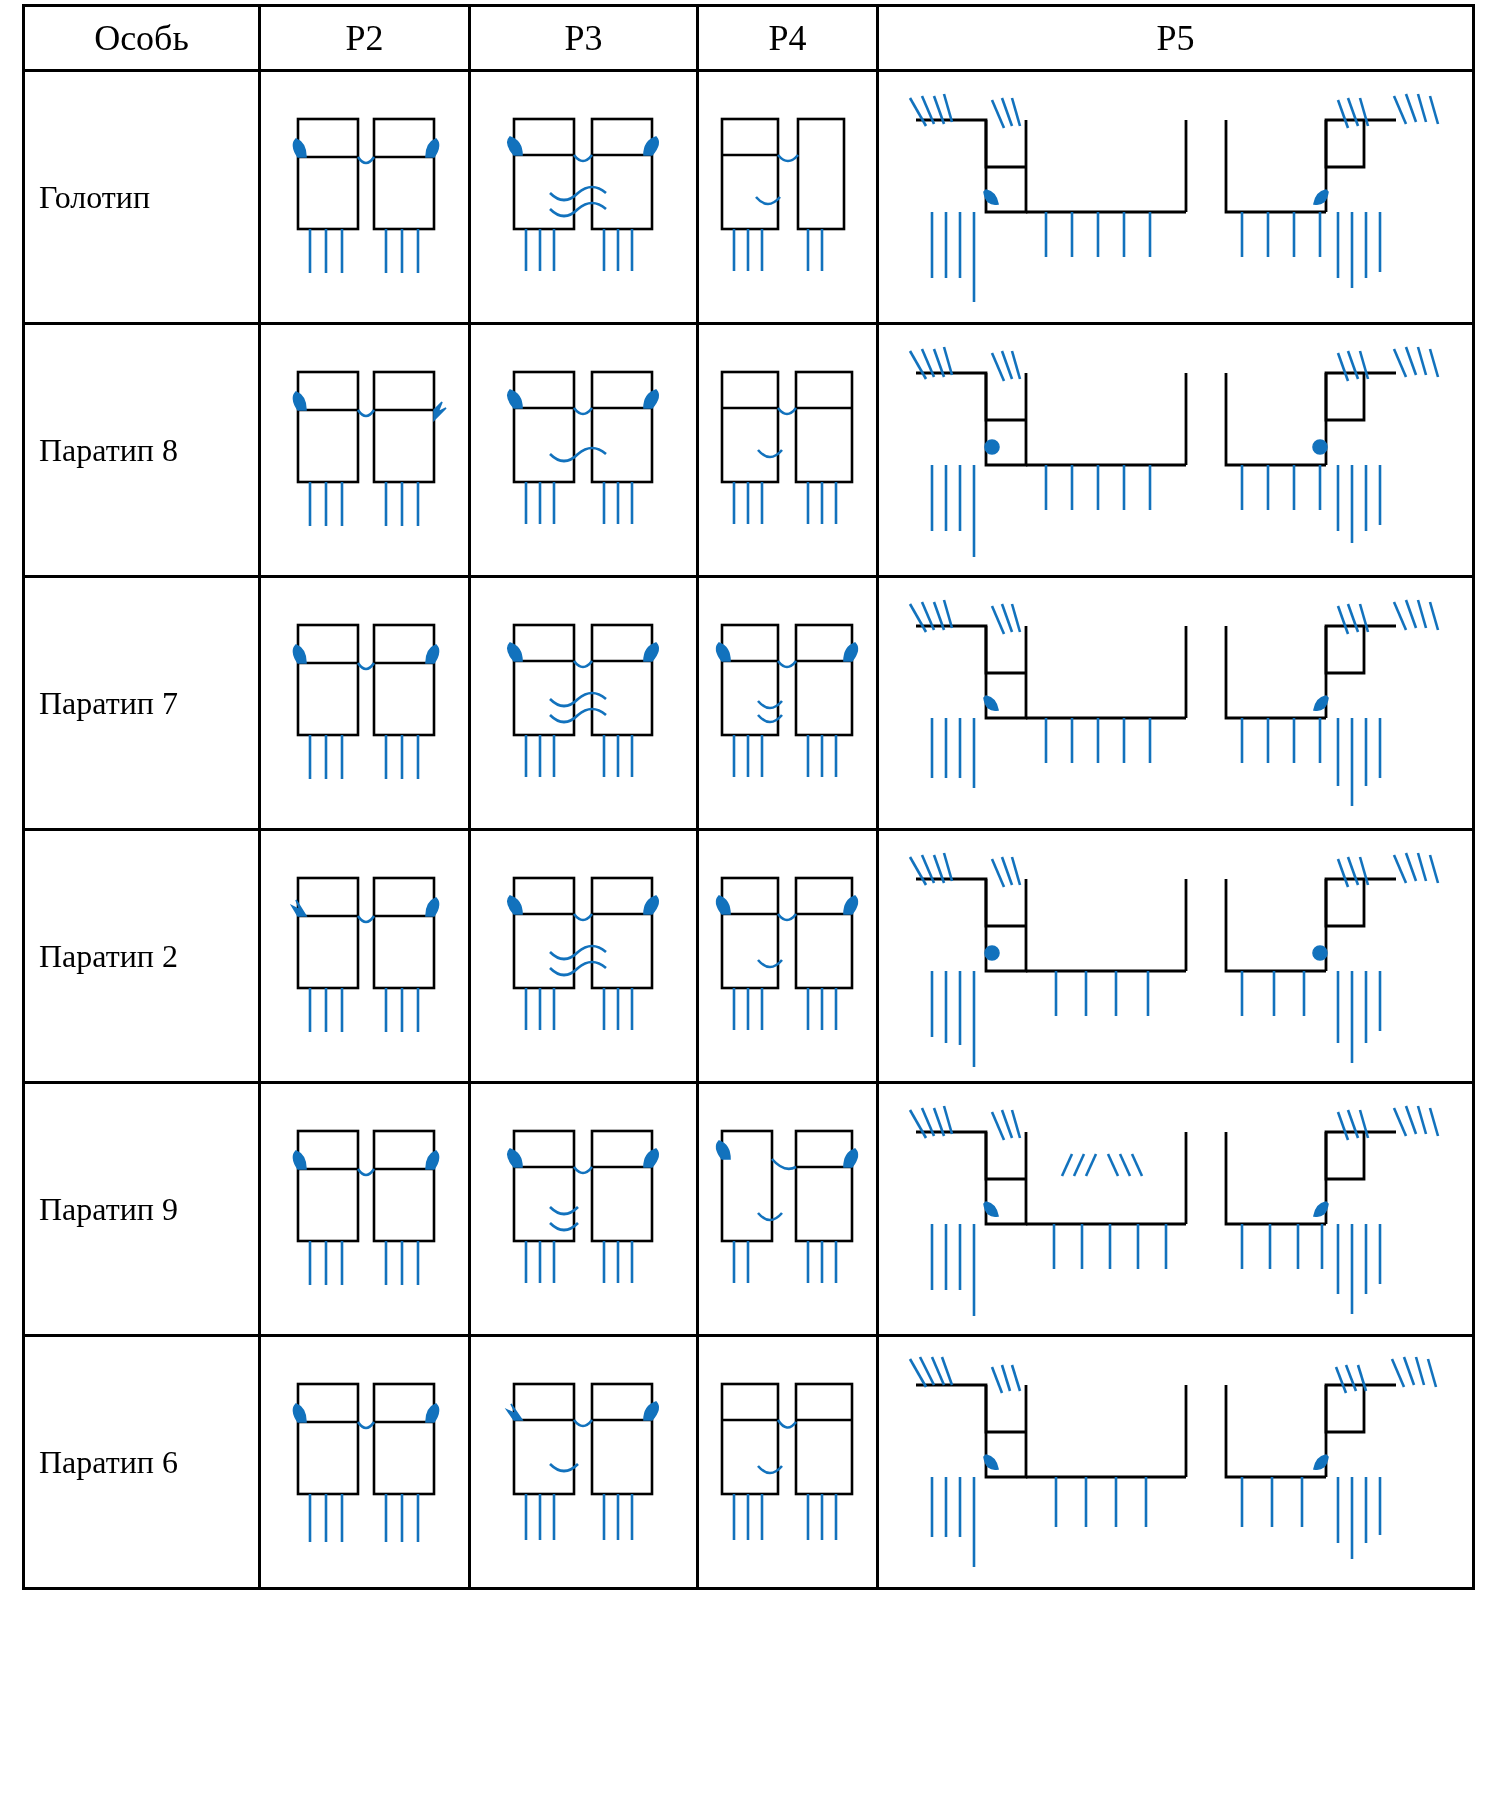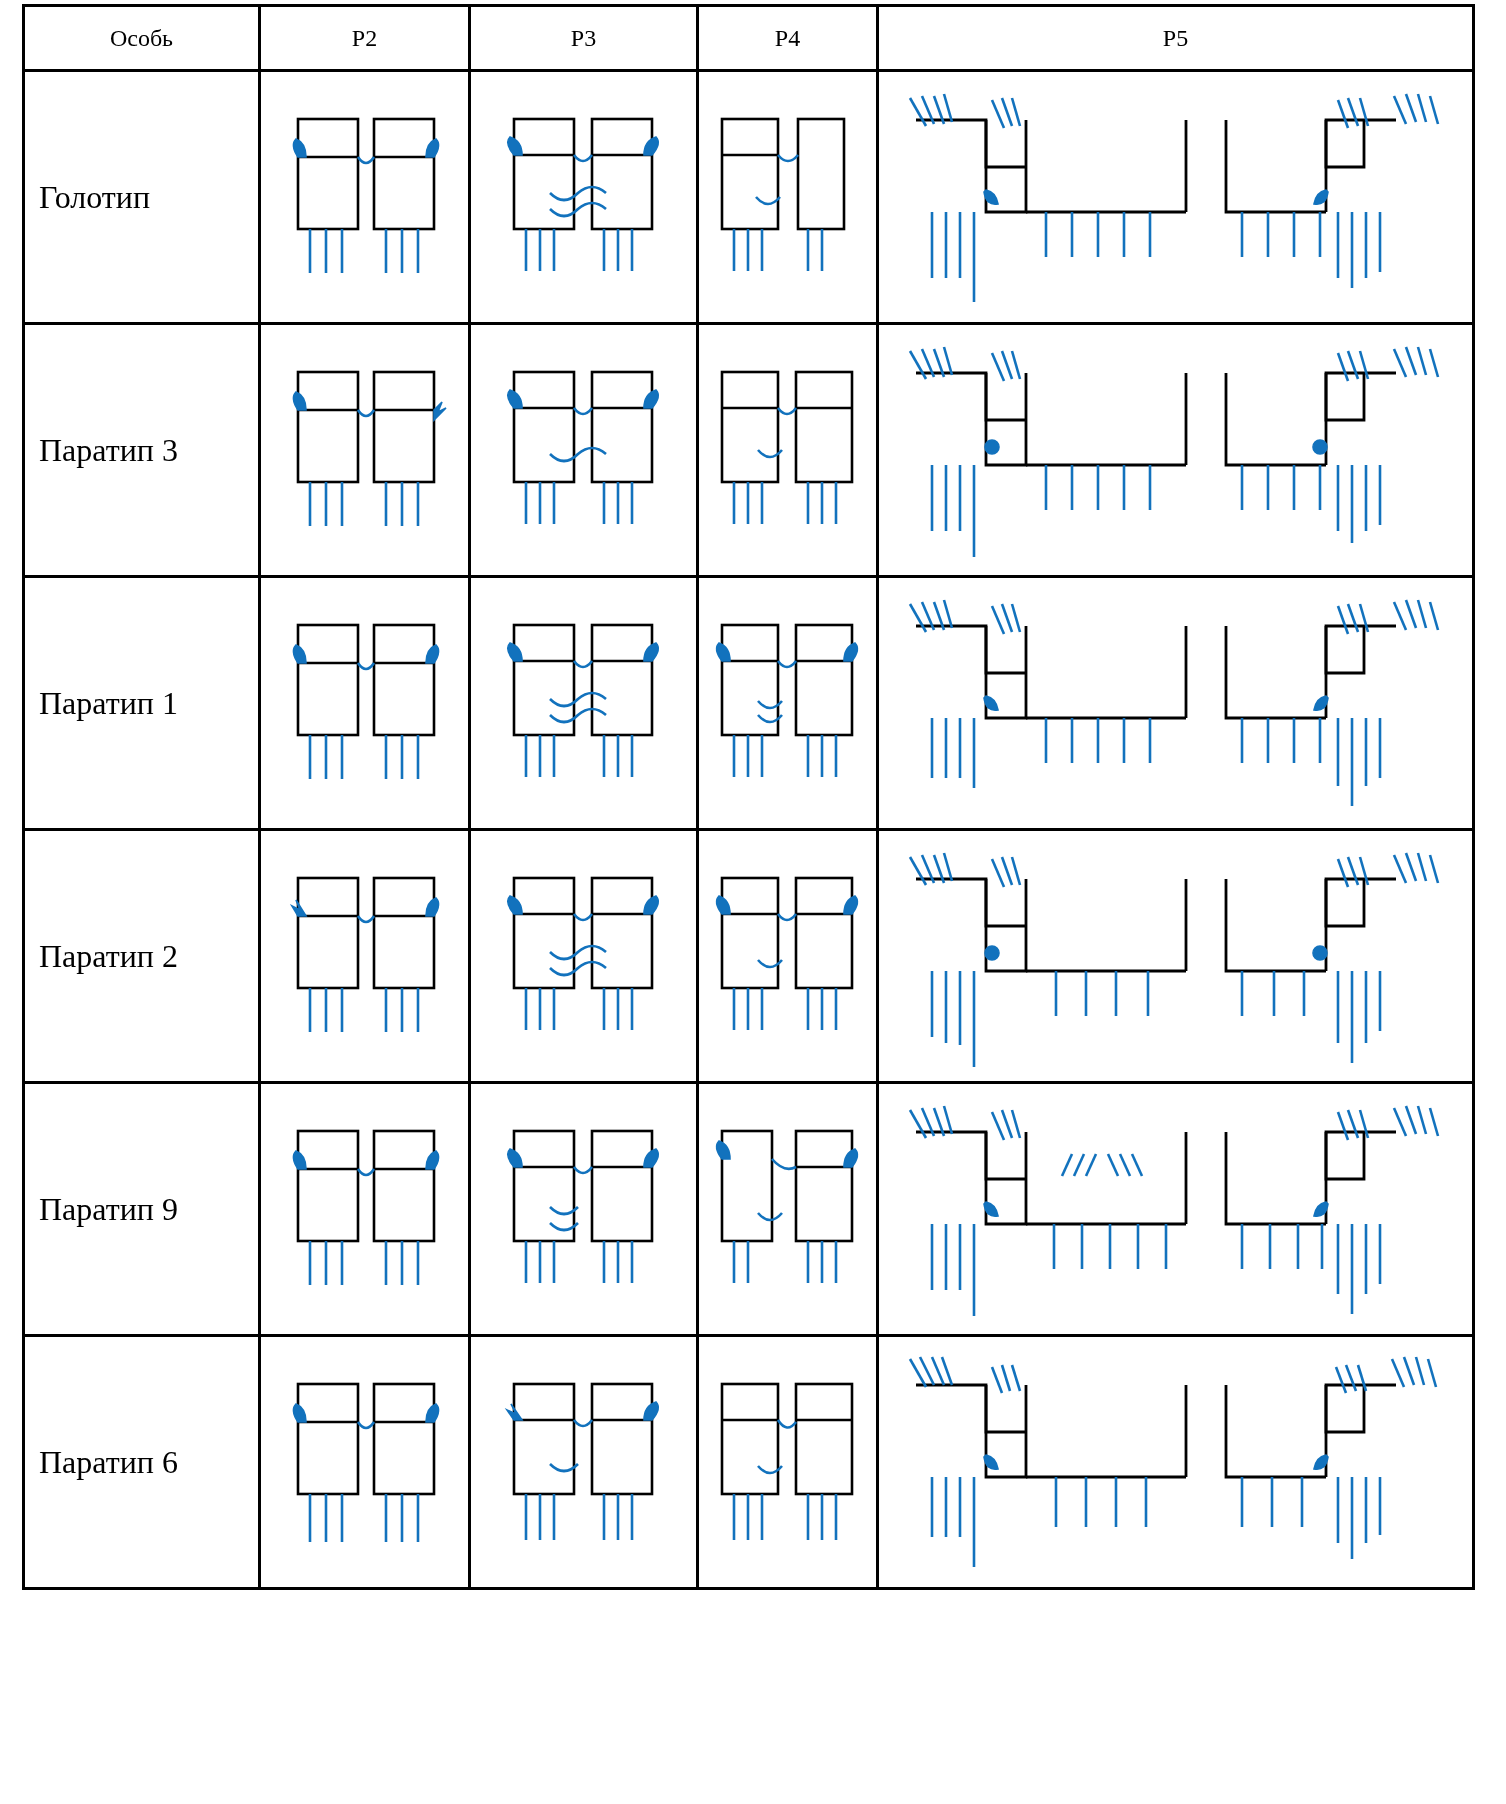--- a/index.html
+++ b/index.html
@@ -34,21 +34,21 @@
     text-align: center;
   }
   .col-label { width: 236px; }
   .col-p2 { width: 210px; }
   .col-p3 { width: 228px; }
   .col-p4 { width: 180px; }
   .col-p5 { width: 596px; }
 
   thead th {
     height: 62px;
-    font-size: 24px;
+    font-size: 36px;
     font-weight: normal;
   }
   tbody td.rowlabel {
     font-size: 32px;
     font-weight: normal;
     text-align: left;
     padding-left: 14px;
     white-space: nowrap;
   }
   tbody tr { height: 205px; }
@@ -207,21 +207,21 @@
               <g fill="#1272bd" stroke="#1272bd" stroke-width="1.6">
                 <path d="M100 118 q10 2 12 14 q-12 2 -14 -12 z"></path>
                 <path d="M440 118 q-10 2 -12 14 q12 2 14 -12 z"></path>
               </g>
             </svg>
           </div>
         </td>
       </tr>
 
       <tr>
-        <td class="rowlabel">Паратип 3</td>
+        <td class="rowlabel">Паратип 8</td>
         <td>
           <div class="cellwrap">
             <svg width="190" height="200" viewBox="0 0 190 200">
               <g fill="none" stroke="#000" stroke-width="2.6">
                 <rect x="28" y="22" width="60" height="110"></rect>
                 <rect x="104" y="22" width="60" height="110"></rect>
                 <line x1="28" y1="60" x2="88" y2="60"></line>
                 <line x1="104" y1="60" x2="164" y2="60"></line>
               </g>
               <g fill="none" stroke="#1272bd" stroke-width="2.6">
@@ -336,21 +336,21 @@
               <g fill="#1272bd" stroke="#1272bd" stroke-width="1.6">
                 <circle cx="106" cy="122" r="7"></circle>
                 <circle cx="434" cy="122" r="7"></circle>
               </g>
             </svg>
           </div>
         </td>
       </tr>
 
       <tr>
-        <td class="rowlabel">Паратип 1</td>
+        <td class="rowlabel">Паратип 7</td>
         <td>
           <div class="cellwrap">
             <svg width="190" height="200" viewBox="0 0 190 200">
               <g fill="none" stroke="#000" stroke-width="2.6">
                 <rect x="28" y="22" width="60" height="110"></rect>
                 <rect x="104" y="22" width="60" height="110"></rect>
                 <line x1="28" y1="60" x2="88" y2="60"></line>
                 <line x1="104" y1="60" x2="164" y2="60"></line>
               </g>
               <g fill="none" stroke="#1272bd" stroke-width="2.6">

